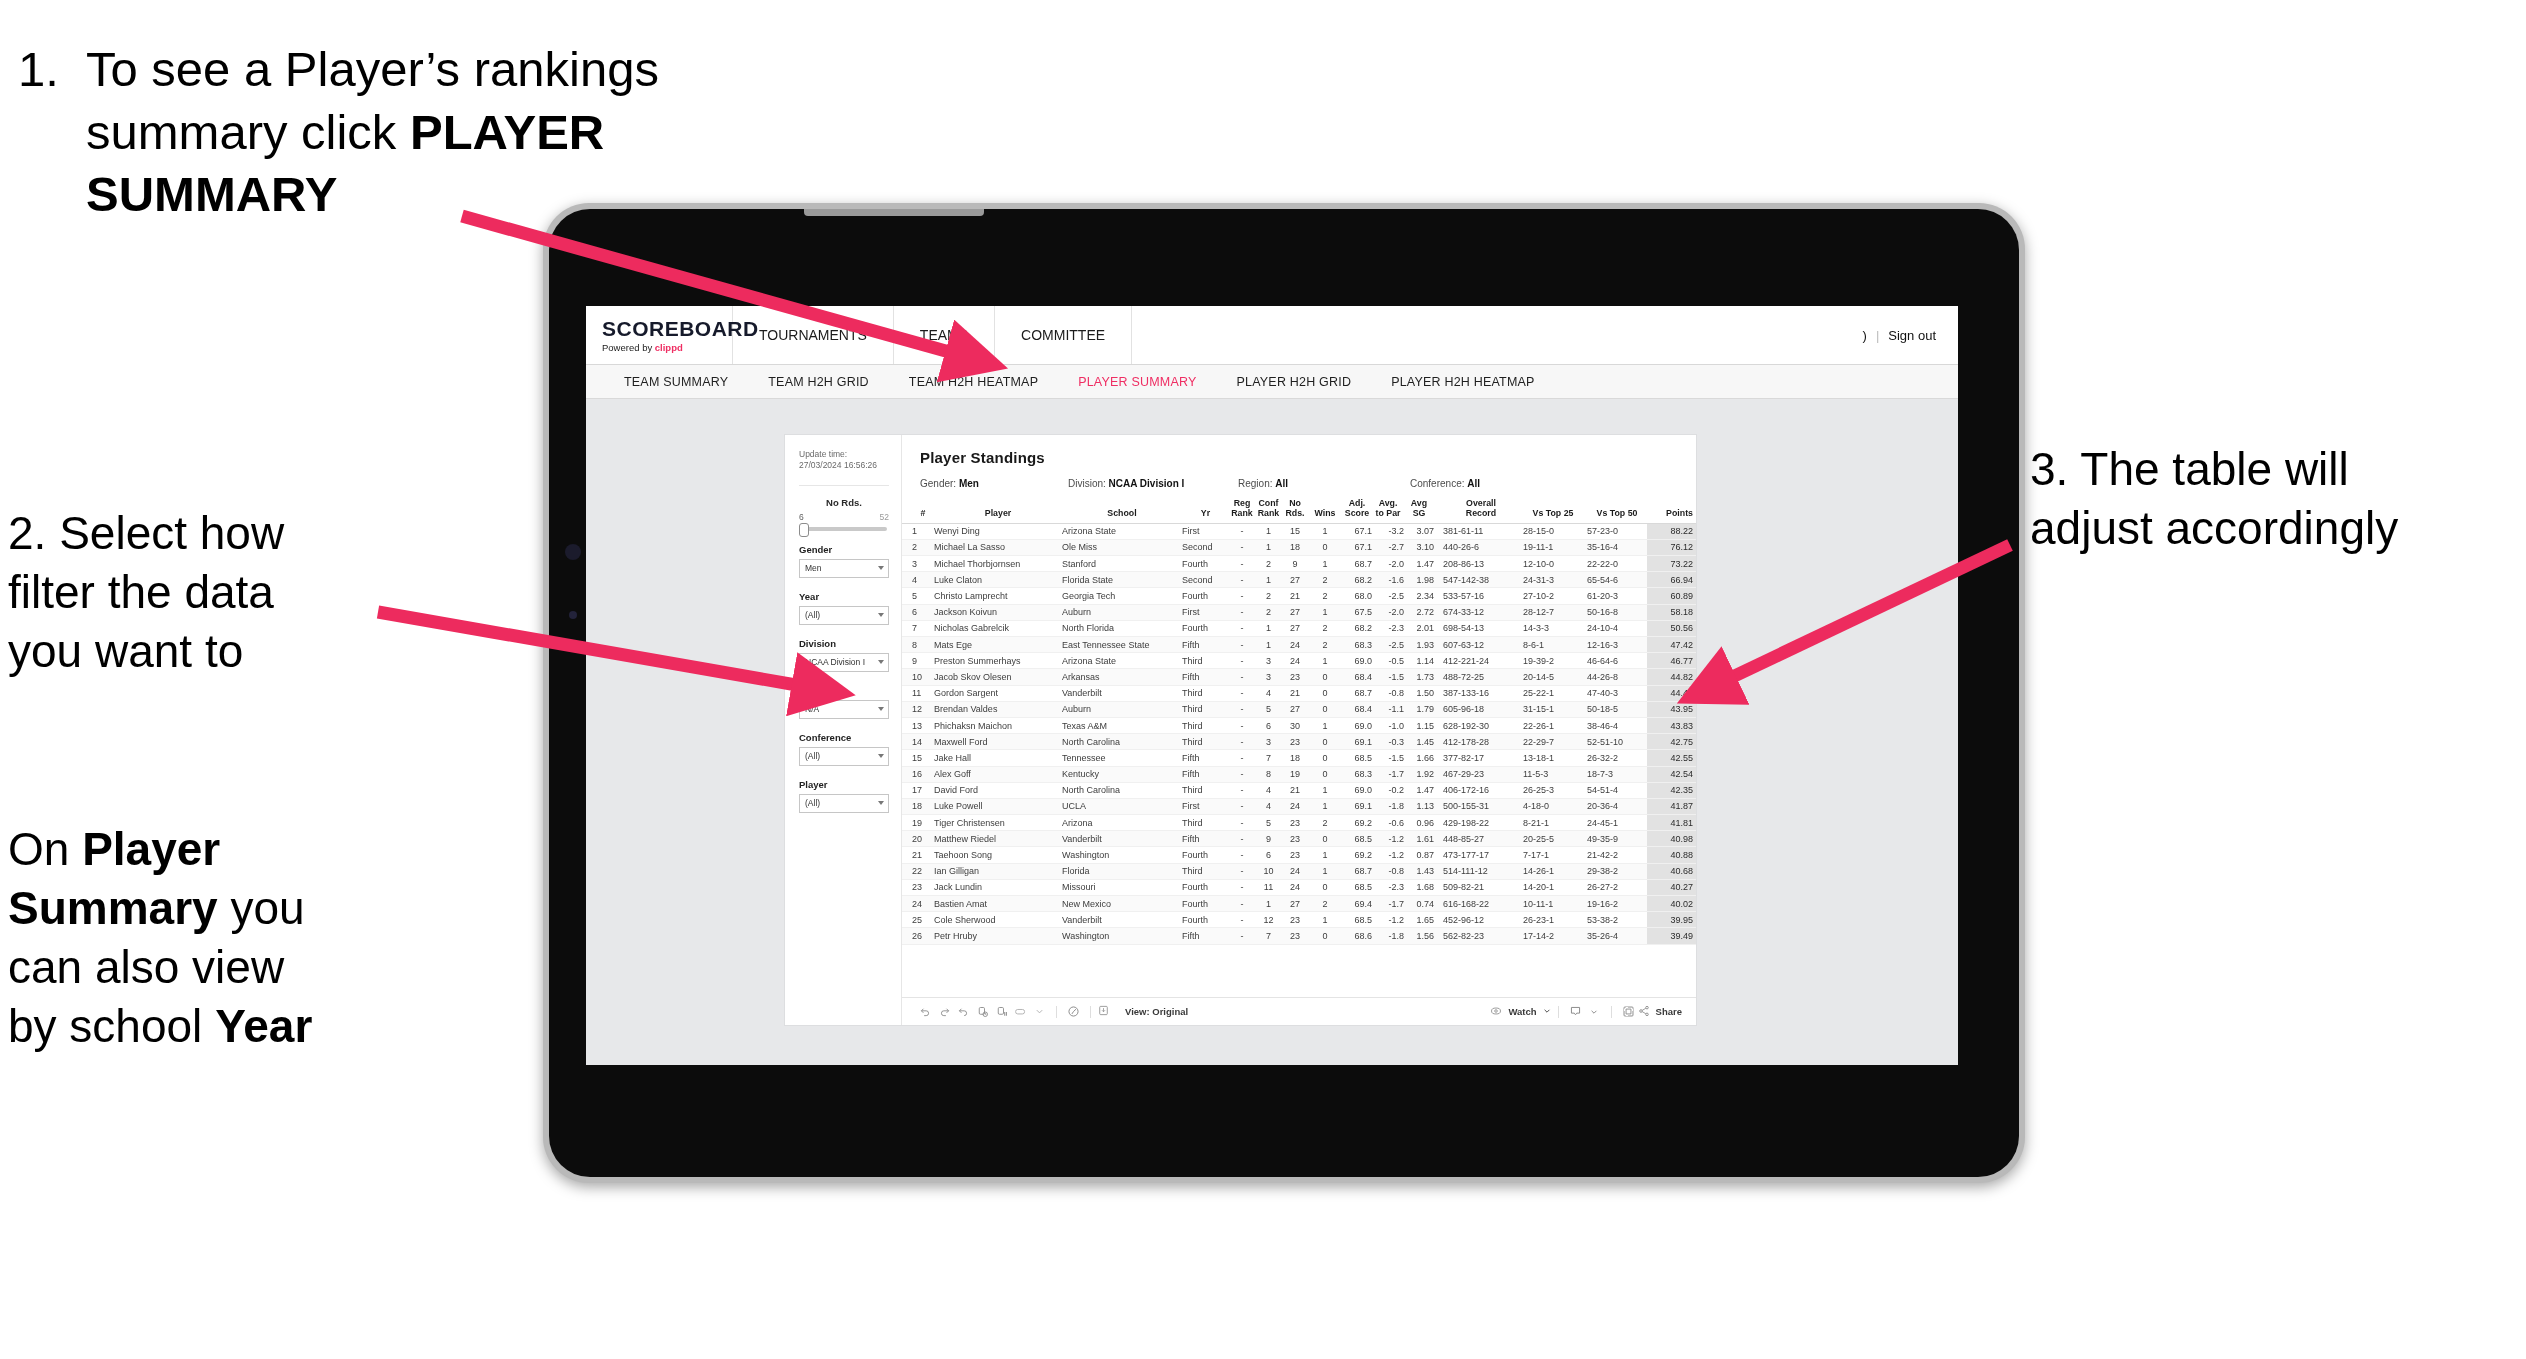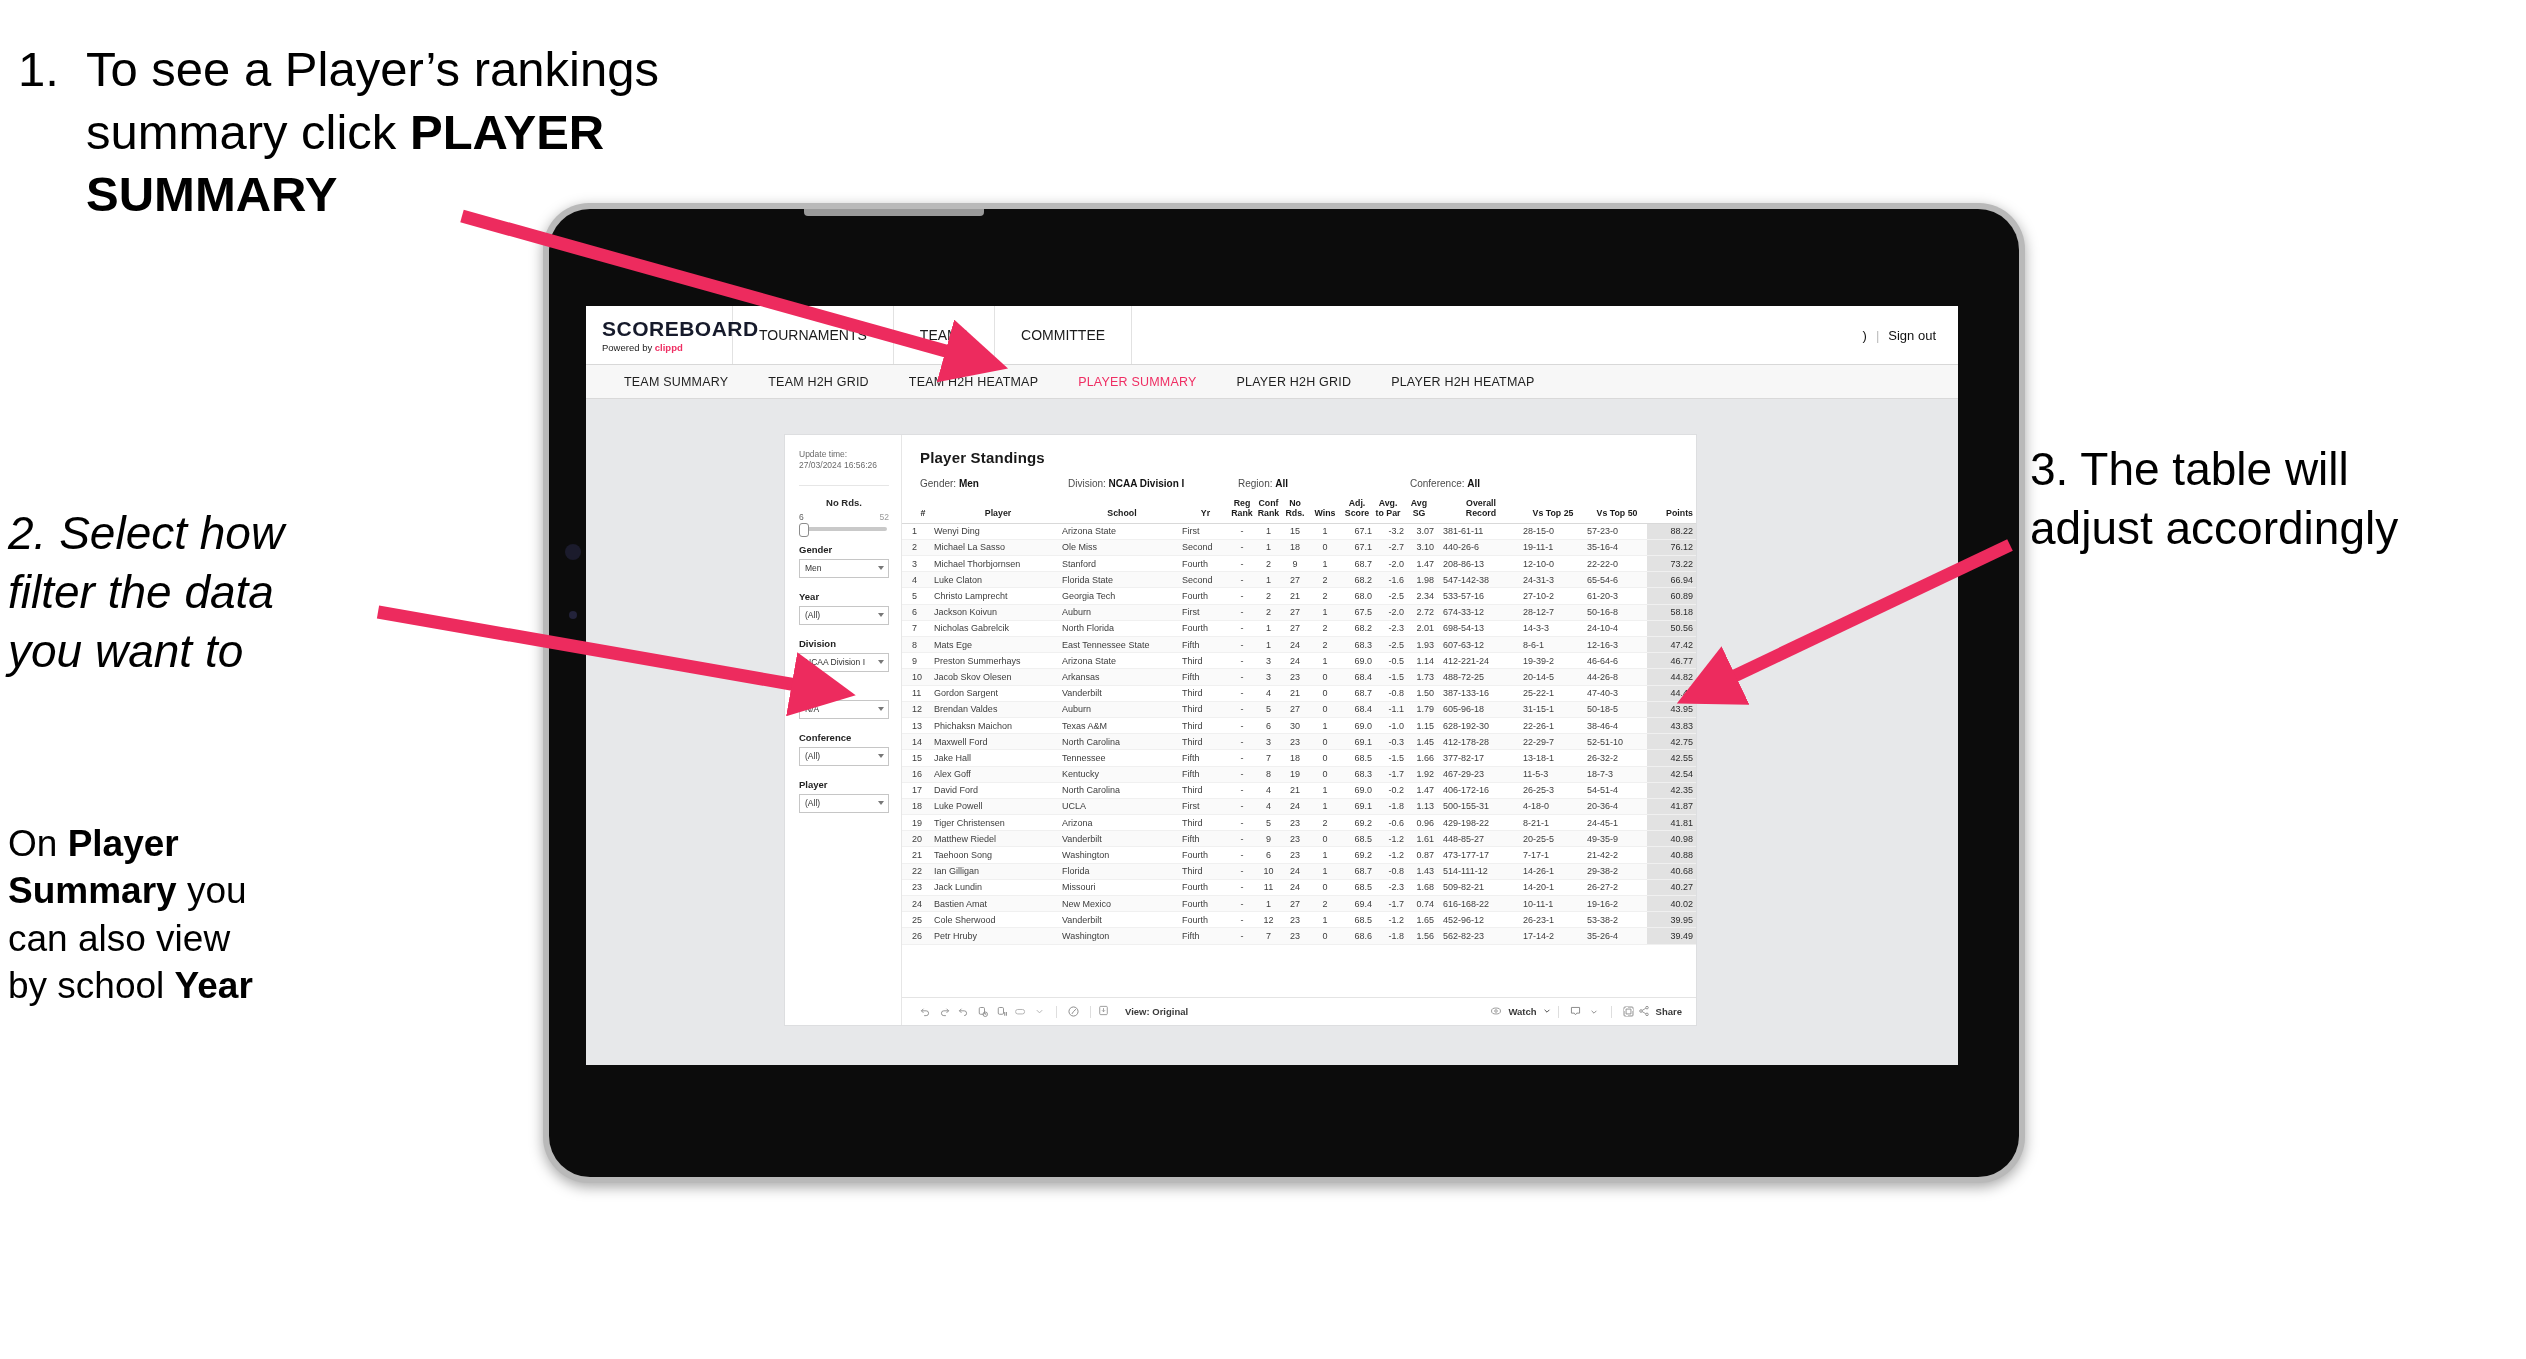--- a/index.html
+++ b/index.html
@@ -5,22 +5,22 @@
   html,body{margin:0;padding:0;background:#ffffff;}
   body{width:2526px;height:1359px;overflow:hidden;position:relative;
        font-family:"Liberation Sans", sans-serif;color:#111;}
 
   
   .annot{position:absolute;color:#000;line-height:1.28;}
   .annot b{font-weight:bold;}
   #annot-1{left:18px;top:38px;width:790px;font-size:49px;}
   #annot-1 .num{position:absolute;left:0;top:0;}
   #annot-1 .body{display:block;margin-left:68px;}
-  #annot-2{left:8px;top:504px;width:400px;font-size:46px;font-style:italic;}
-  #annot-2b{left:8px;top:820px;width:420px;font-size:37px;}
+  #annot-2{left:8px;top:504px;width:400px;font-size:46px;}
+  #annot-2b{left:8px;top:820px;width:420px;font-size:46px;}
   #annot-3{left:2030px;top:440px;width:500px;font-size:46px;}
 
   
   .arrowsvg{position:absolute;left:0;top:0;width:2526px;height:1359px;pointer-events:none;}
 
   
   #tablet{position:absolute;left:543px;top:203px;width:1482px;height:980px;
           background:#b9b9b9;border-radius:46px;
           box-shadow:0 4px 14px rgba(0,0,0,.35);}
   #tablet-inner{position:absolute;left:6px;top:6px;right:6px;bottom:6px;

